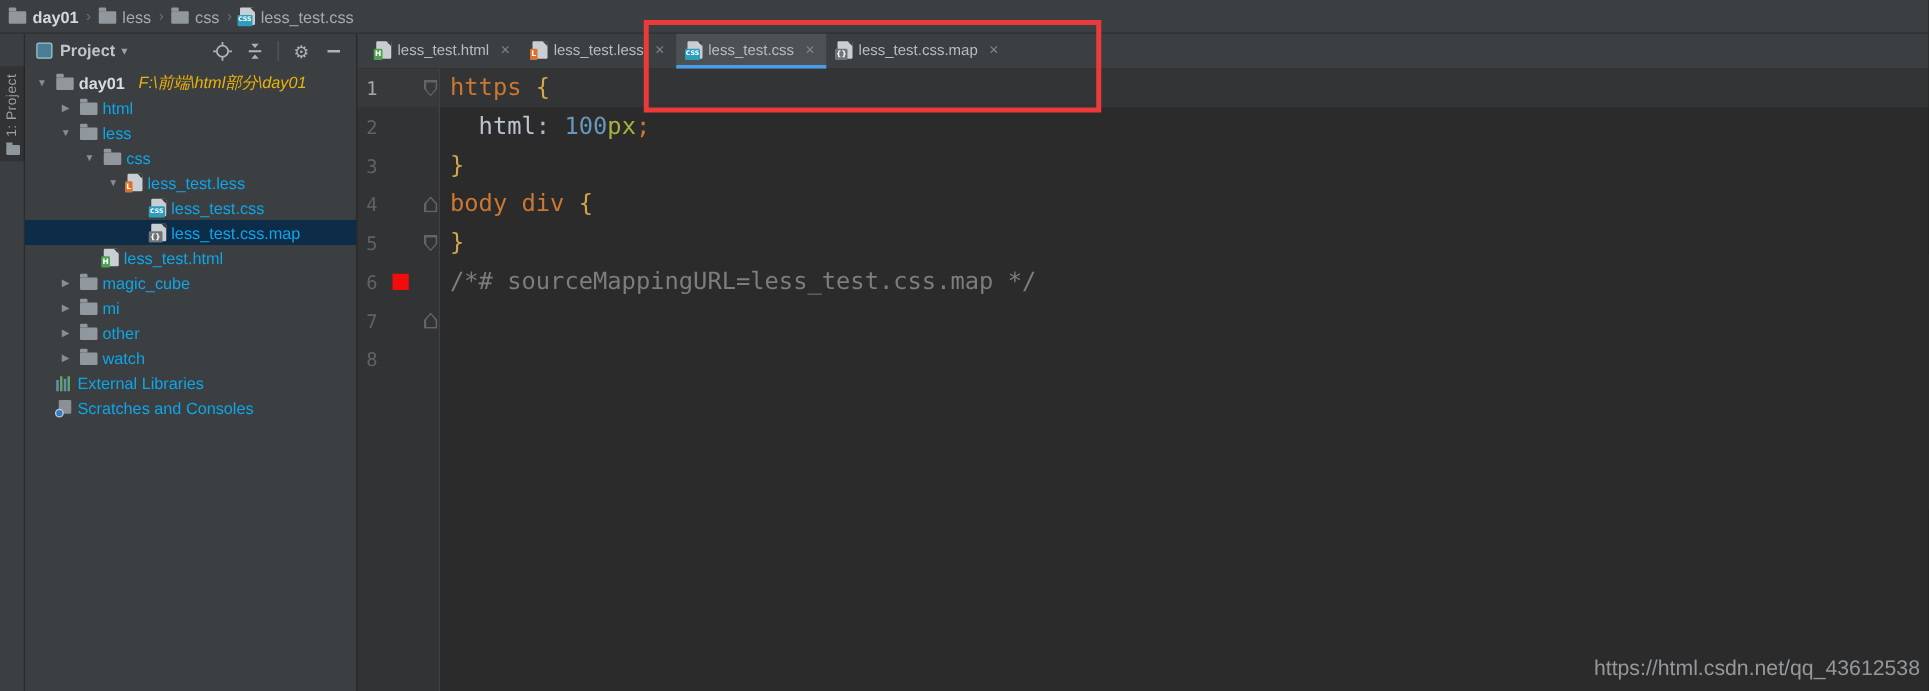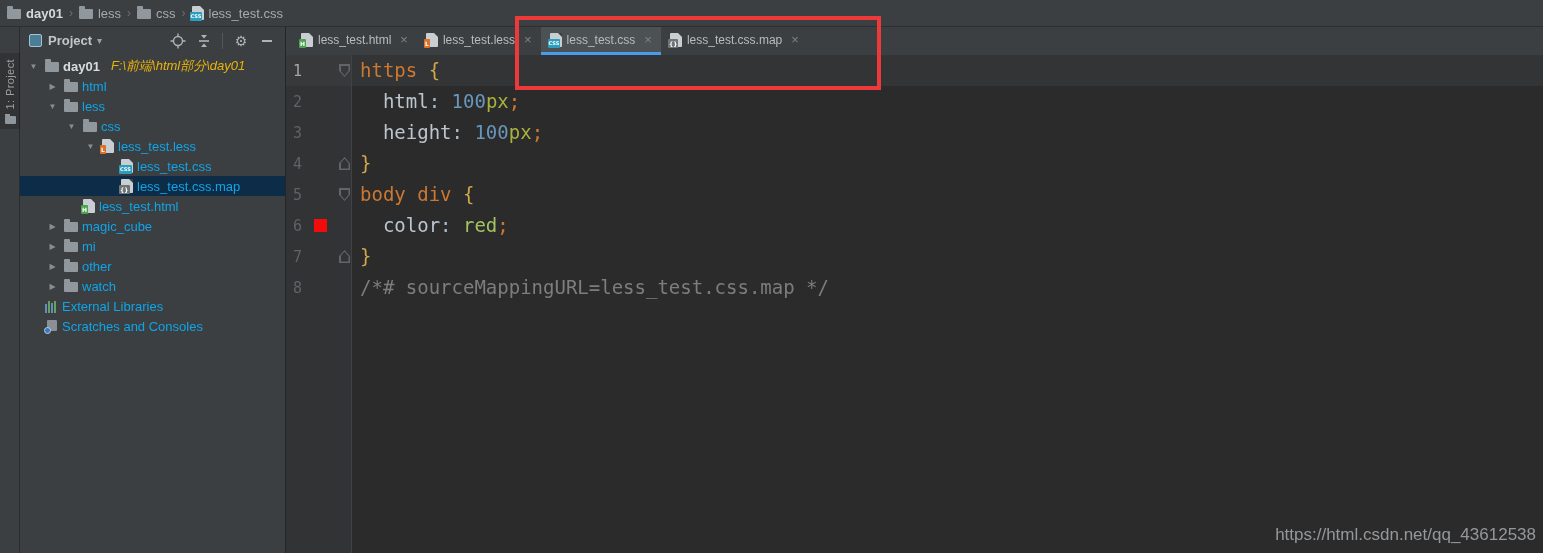--- a/index.html
+++ b/index.html
@@ -320,24 +320,22 @@
               <i></i>
             </span>
           </div>
           <div class="g-line">
             <span class="g-num">8</span>
           </div>
         </div>
       <div class="code" id="code">
           <div class="code-line active"><span class="tk-sel">https</span><span class="tk-pln"> </span><span class="tk-brace">{</span></div>
           <div class="code-line"><span class="tk-pln">  </span><span class="tk-prop">html</span><span class="tk-pln">: </span><span class="tk-num">100</span><span class="tk-unit">px</span><span class="tk-punct">;</span></div>
-          <div class="code-line"><span class="tk-pln">  </span><span class="tk-prop">height</span><span class="tk-pln">: </span><span class="tk-num">100</span><span class="tk-unit">px</span><span class="tk-punct">;</span></div>
           <div class="code-line"><span class="tk-brace">}</span></div>
           <div class="code-line"><span class="tk-sel">body div</span><span class="tk-pln"> </span><span class="tk-brace">{</span></div>
-          <div class="code-line"><span class="tk-pln">  </span><span class="tk-prop">color</span><span class="tk-pln">: </span><span class="tk-val">red</span><span class="tk-punct">;</span></div>
           <div class="code-line"><span class="tk-brace">}</span></div>
           <div class="code-line"><span class="tk-comment">/*# sourceMappingURL=less_test.css.map */</span></div>
         </div>
     </div>
   </div>
 
   <div class="annotation-rect"></div>
 
   <div class="watermark">https://html.csdn.net/qq_43612538</div>
 </div>

